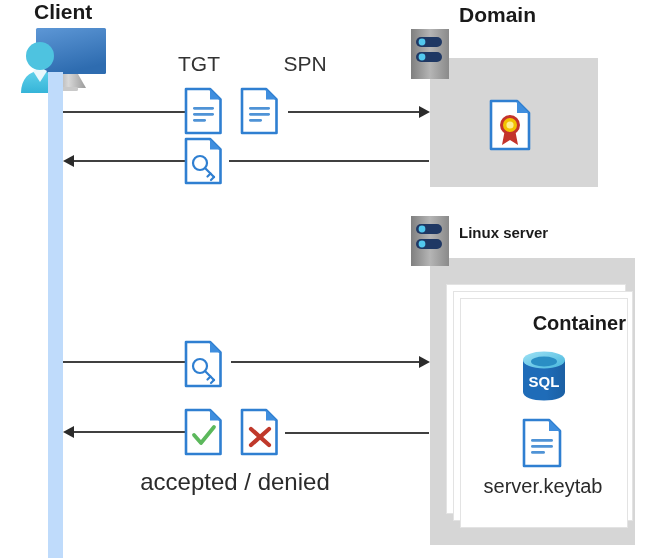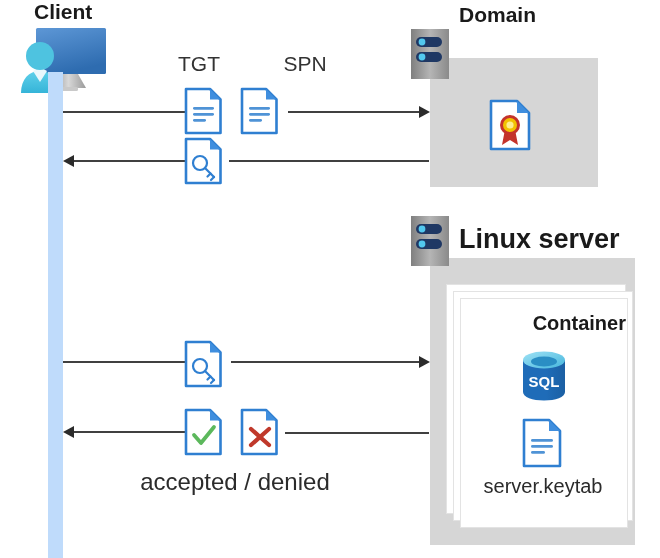--- a/index.html
+++ b/index.html
@@ -16,21 +16,21 @@
 
   
   .card{background:#fff;border:1px solid #e3e3e3;box-shadow:0 0 0 0 rgba(0,0,0,0);}
 
   
   .hline{position:absolute;height:0;border-top:2px solid #404040;}
   svg{display:block;overflow:visible;}
 
   .txt-tgt{font-size:21px;}
   .title-dc{font-size:21px;font-weight:bold;line-height:25px;}
-  .title-lx{font-size:27px;font-weight:bold;}
+  .title-lx{font-size:15px;font-weight:bold;}
   .title-client{font-size:21px;font-weight:bold;}
   .title-container{font-size:20px;font-weight:bold;}
   .txt-keytab{font-size:20px;color:#2b2b2b;}
   .txt-accepted{font-size:24px;color:#2b2b2b;}
 </style>
 </head>
 <body>
 
 <div class="abs title-client" style="left:34px;top:0px;width:140px;text-align:left;">Client</div>
 

